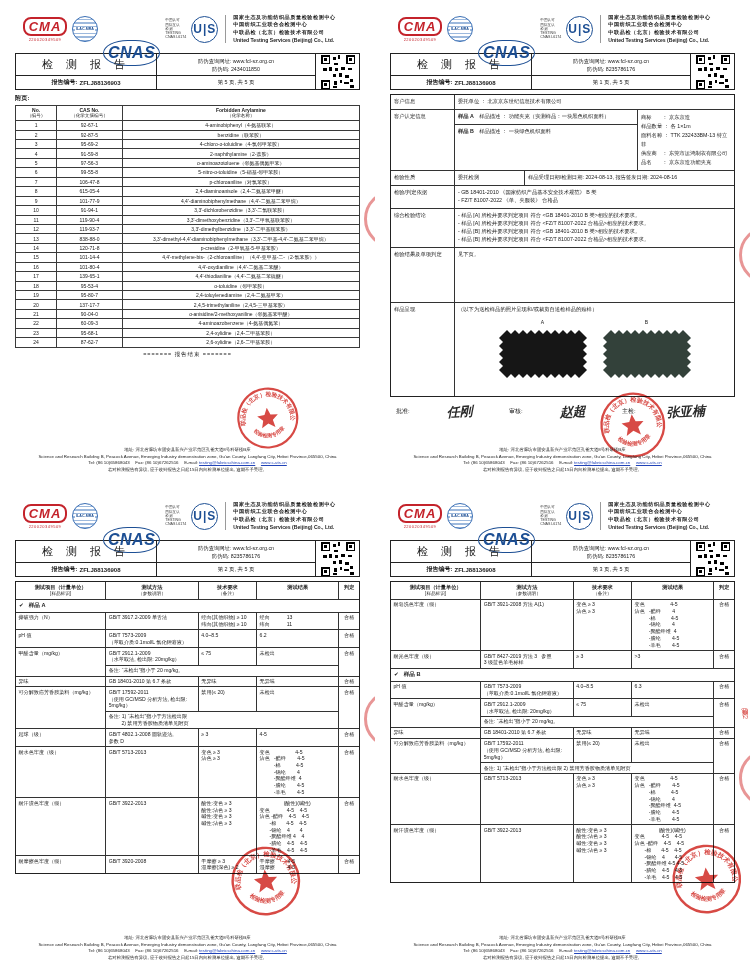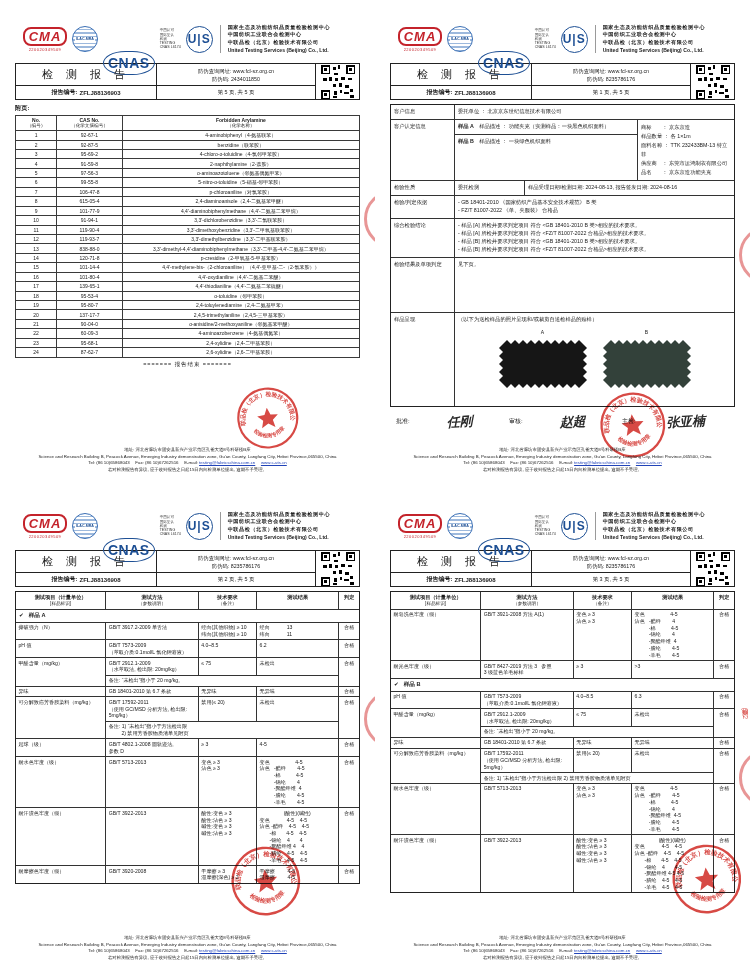--- a/index.html
+++ b/index.html
@@ -1,29 +1,29 @@
 <!DOCTYPE html>
 <html><head>
 <meta charset="utf-8">
 <style>
   html,body{margin:0;padding:0;width:750px;height:975px;background:#fff;overflow:hidden;
     font-family:"Liberation Sans","DejaVu Sans",sans-serif;color:#1a1a1a;}
   .grid{display:grid;grid-template-columns:375px 375px;grid-template-rows:487px 488px;}
-  .sheet{position:relative;overflow:hidden;padding:16px 15px 0;box-sizing:border-box;background:#fff;}
+  .sheet{position:relative;overflow:hidden;padding:6px 15px 0;box-sizing:border-box;background:#fff;}
   
   .logos{display:flex;align-items:center;gap:5px;height:38px;margin:4px 0 5px;padding-left:8px;}
   .cma{width:44px;text-align:center;flex:none;}
   .cma-box{border:2px solid #c4232b;border-radius:8px;color:#c4232b;font-weight:bold;font-style:italic;
     font-size:13px;line-height:15px;padding:0 2px;letter-spacing:1px;}
   .cma-num{color:#c4232b;font-size:4px;margin-top:1px;letter-spacing:.5px;}
   .ilac{width:24px;height:24px;border-radius:50%;border:1px solid #3a6fb5;flex:none;
     background:repeating-linear-gradient(0deg,#9db9dd 0 1.5px,#fff 1.5px 3.5px);
     display:flex;align-items:center;justify-content:center;}
   .ilac span{background:#fff;color:#1d4f94;font-size:3.6px;font-weight:bold;padding:0 1px;}
-  .cnas{color:#1d4f94;font-weight:bold;font-size:14px;border:1.5px solid #1d4f94;
+  .cnas{color:#1d4f94;font-weight:bold;font-style:italic;font-size:16px;border:1.5px solid #1d4f94;
     border-radius:50% / 58%;padding:3px 4px;flex:none;letter-spacing:.5px;margin-top:48px;}
   .cnas-side{font-size:3.6px;color:#333;white-space:pre-line;line-height:1.2;flex:none;}
   .uts{width:25px;height:25px;border:1.5px solid #1d4f94;border-radius:50%;color:#1d4f94;flex:none;
     font-weight:bold;font-size:12px;display:flex;align-items:center;justify-content:center;letter-spacing:1px;}
   .vdiv{width:1px;height:28px;background:#9a9a9a;flex:none;margin:0 2px;}
   .org{line-height:1.5;}
   .org div{font-size:5.1px;font-weight:bold;color:#222;letter-spacing:.6px;}
   .org .org-en{font-weight:bold;letter-spacing:0;}
   
   .tt{display:grid;grid-template-columns:1fr 1.12fr 44px;grid-template-rows:22px 13px;

